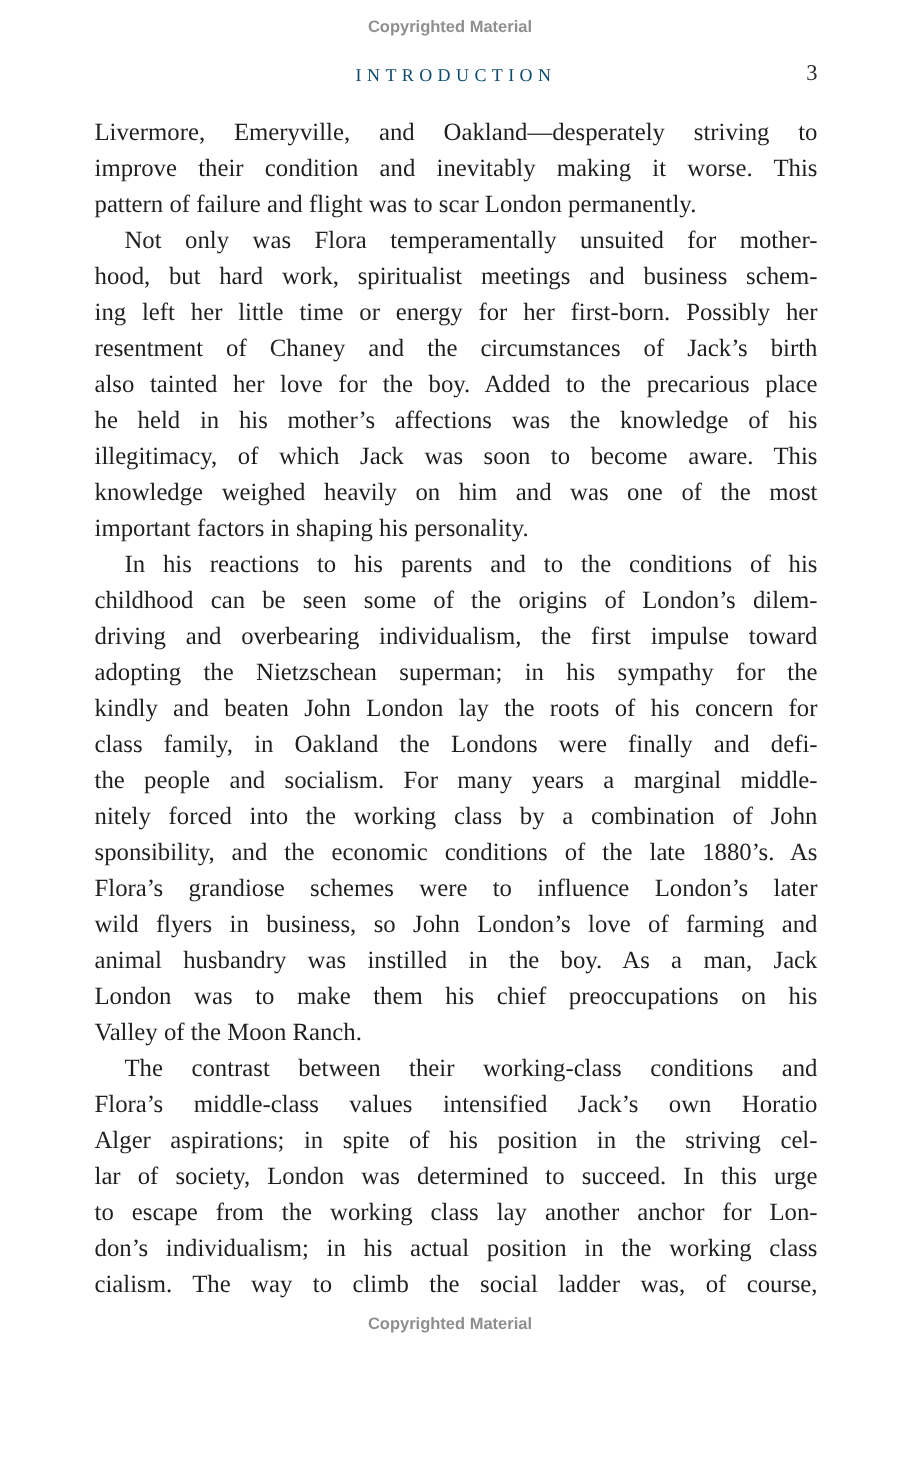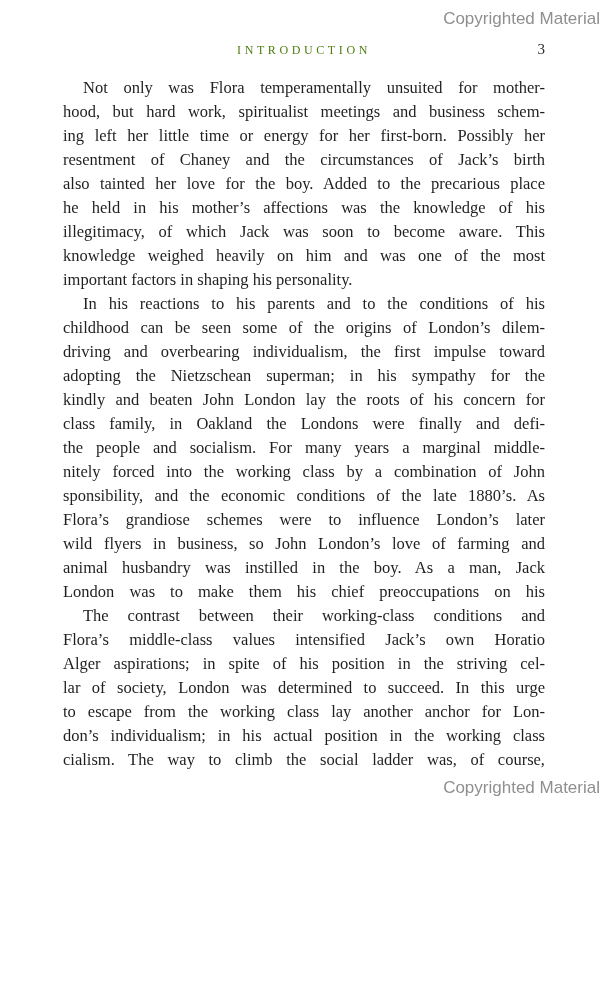--- a/index.html
+++ b/index.html
@@ -11,25 +11,25 @@
     position: relative;
     width: 600px;
     height: 983px;
     background: #ffffff;
     overflow: hidden;
     font-family: "Liberation Serif", serif;
     color: #1f1f1f;
   }
   .notice {
     font-family: "Liberation Sans", sans-serif;
-    font-weight: normal;
-    font-size: 17px;
+    font-weight: bold;
+    font-size: 11px;
     line-height: 13px;
     color: #8f8f8f;
-    text-align: right;
+    text-align: center;
   }
   .notice.top {
     padding-top: 12px;
   }
   .notice.bottom {
     margin-top: 9px;
   }
   .running-head {
     position: relative;
     width: 482px;
@@ -37,21 +37,21 @@
     height: 16px;
   }
   .chapter-title {
     position: absolute;
     left: 0;
     right: 0;
     text-align: center;
     font-size: 12px;
     line-height: 16px;
     letter-spacing: 0.3em;
-    color: #4d7c0f;
+    color: #0c4a6e;
   }
   .page-number {
     position: absolute;
     right: 0;
     top: -1px;
     font-size: 15px;
     line-height: 16px;
     color: #2a2a2a;
   }
   .body-text {
@@ -80,20 +80,25 @@
 
   <div class="notice top">Copyrighted Material</div>
 
   <div class="running-head">
     <span class="chapter-title">INTRODUCTION</span>
     <span class="page-number">3</span>
   </div>
 
   <div class="body-text" id="body-text">
       <div class="paragraph">
+        <div class="line">Livermore, Emeryville, and Oakland—desperately striving to</div>
+        <div class="line">improve their condition and inevitably making it worse. This</div>
+        <div class="line last">pattern of failure and flight was to scar London permanently.</div>
+      </div>
+      <div class="paragraph">
         <div class="line indent">Not only was Flora temperamentally unsuited for mother-</div>
         <div class="line">hood, but hard work, spiritualist meetings and business schem-</div>
         <div class="line">ing left her little time or energy for her first-born. Possibly her</div>
         <div class="line">resentment of Chaney and the circumstances of Jack’s birth</div>
         <div class="line">also tainted her love for the boy. Added to the precarious place</div>
         <div class="line">he held in his mother’s affections was the knowledge of his</div>
         <div class="line">illegitimacy, of which Jack was soon to become aware. This</div>
         <div class="line">knowledge weighed heavily on him and was one of the most</div>
         <div class="line last">important factors in shaping his personality.</div>
       </div>
@@ -104,20 +109,21 @@
         <div class="line">adopting the Nietzschean superman; in his sympathy for the</div>
         <div class="line">kindly and beaten John London lay the roots of his concern for</div>
         <div class="line">class family, in Oakland the Londons were finally and defi-</div>
         <div class="line">the people and socialism. For many years a marginal middle-</div>
         <div class="line">nitely forced into the working class by a combination of John</div>
         <div class="line">sponsibility, and the economic conditions of the late 1880’s. As</div>
         <div class="line">Flora’s grandiose schemes were to influence London’s later</div>
         <div class="line">wild flyers in business, so John London’s love of farming and</div>
         <div class="line">animal husbandry was instilled in the boy. As a man, Jack</div>
         <div class="line">London was to make them his chief preoccupations on his</div>
+        <div class="line last">Valley of the Moon Ranch.</div>
       </div>
       <div class="paragraph">
         <div class="line indent">The contrast between their working-class conditions and</div>
         <div class="line">Flora’s middle-class values intensified Jack’s own Horatio</div>
         <div class="line">Alger aspirations; in spite of his position in the striving cel-</div>
         <div class="line">lar of society, London was determined to succeed. In this urge</div>
         <div class="line">to escape from the working class lay another anchor for Lon-</div>
         <div class="line">don’s individualism; in his actual position in the working class</div>
         <div class="line">cialism. The way to climb the social ladder was, of course,</div>
       </div>

